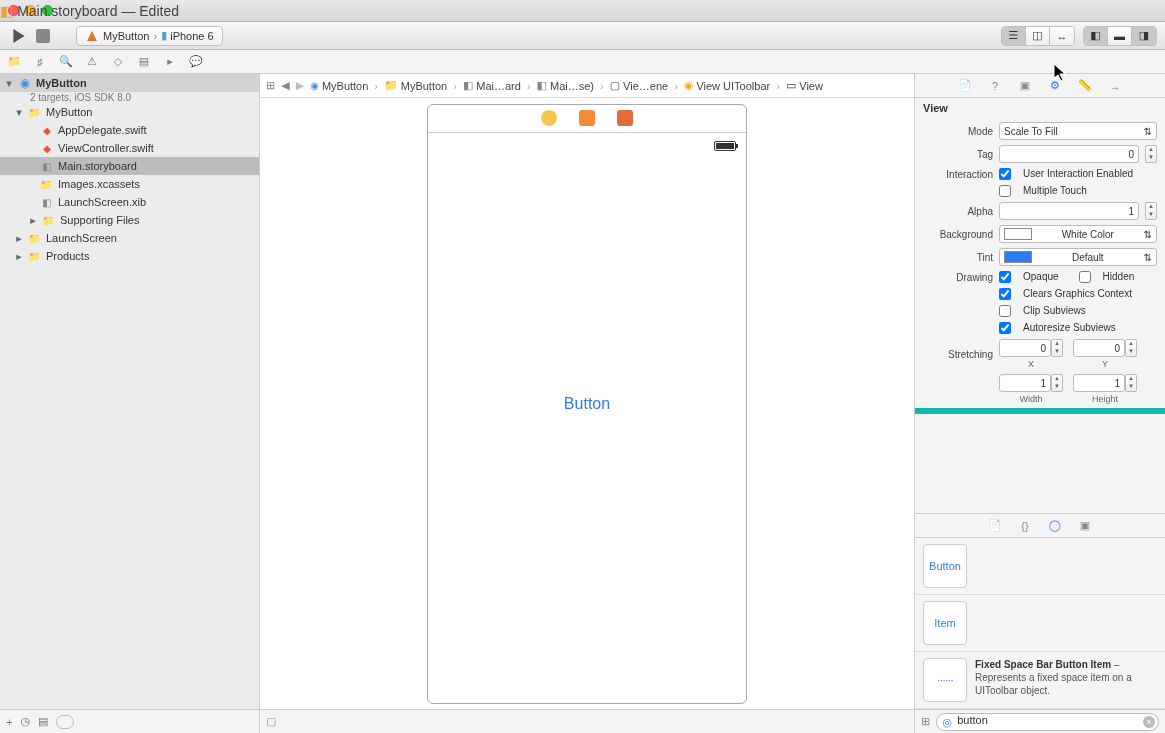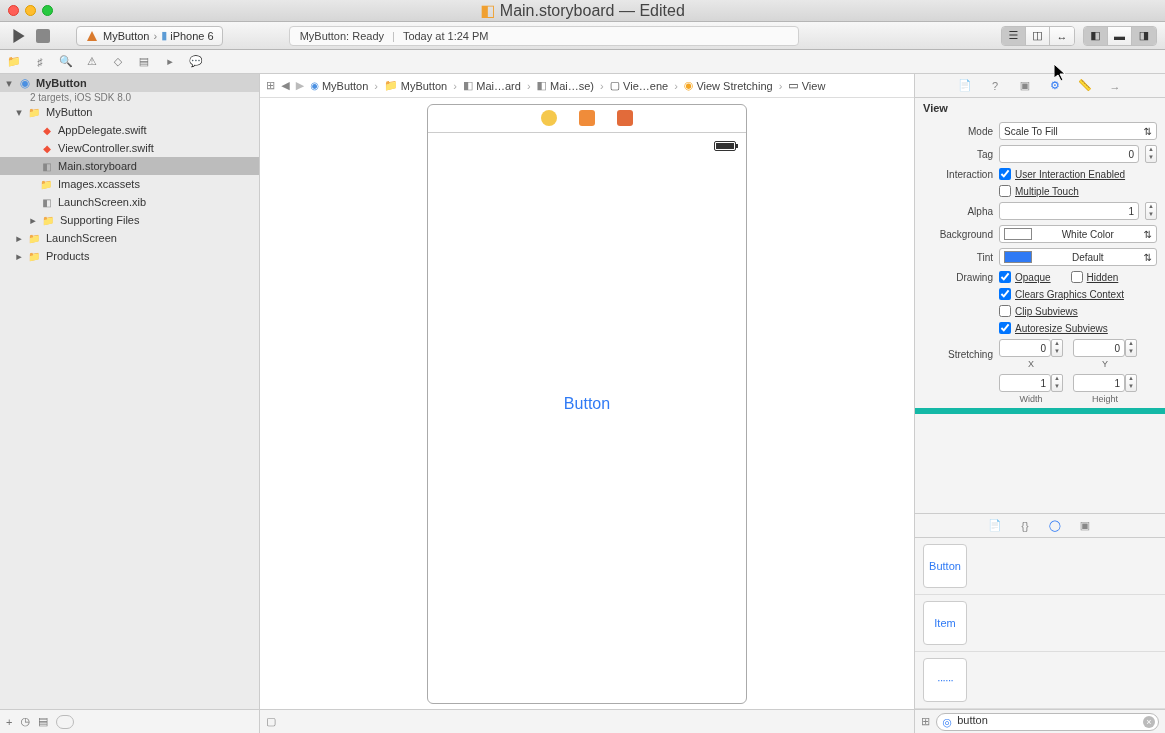--- a/index.html
+++ b/index.html
@@ -5,21 +5,21 @@
 * { box-sizing: border-box; margin: 0; padding: 0; font-family: -apple-system, "Helvetica Neue", Arial, sans-serif; }
 body { width: 1165px; height: 733px; background: #ececec; font-size: 11px; color: #333; overflow: hidden; position: relative; }
 
 
 .titlebar { height: 22px; background: linear-gradient(#e8e8e8,#d6d6d6); border-bottom:1px solid #b5b5b5; display:flex; align-items:center; position:relative; }
 .traffic { display:flex; gap:6px; margin-left:8px; }
 .traffic span { width:11px; height:11px; border-radius:50%; display:block; }
 .t-close{background:#ff5f57;border:1px solid #e33e32;}
 .t-min{background:#ffbd2e;border:1px solid #e09e00;}
 .t-max{background:#28c940;border:1px solid #17a92b;}
-.title-text{position:absolute; left:0; right:0; text-align:center; font-size:16px; color:#444;}
+.title-text{position:absolute; left:0; right:0; font-size:14px; color:#444;}
 .title-text .icon{color:#f0a030;}
 
 
 .toolbar{height:28px;background:linear-gradient(#f7f7f7,#e3e3e3);border-bottom:1px solid #b5b5b5;display:flex;align-items:center;padding:0 8px;gap:6px;}
 .play{width:22px;height:18px;display:flex;align-items:center;justify-content:center;}
 .play svg{fill:#555;}
 .stop{width:14px;height:14px;background:#888;border-radius:2px;}
 .scheme{display:flex;align-items:center;background:linear-gradient(#fdfdfd,#f0f0f0);border:1px solid #c0c0c0;border-radius:4px;padding:2px 8px;font-size:11px;color:#333;height:20px;}
 .scheme .aicon{width:14px;height:14px;margin-right:4px;}
 .scheme .chev{color:#888;margin:0 4px;}
@@ -71,21 +71,21 @@
 .insp-tabs span{width:16px;height:16px;display:flex;align-items:center;justify-content:center;color:#888;}
 .insp-tabs span.active{color:#2f7af5;}
 .insp-header{padding:4px 8px;font-weight:600;font-size:11px;color:#333;}
 .insp-body{padding:4px 8px;display:flex;flex-direction:column;gap:5px;border-bottom:6px solid #14b8a6;}
 .row{display:flex;align-items:center;gap:6px;}
 .row label{width:70px;text-align:right;font-size:10px;color:#444;}
 .row .field{flex:1;height:18px;background:#fff;border:1px solid #bbb;border-radius:3px;font-size:10px;padding:0 4px;display:flex;align-items:center;justify-content:space-between;}
 .row .num{flex:1;height:18px;background:#fff;border:1px solid #bbb;border-radius:3px;font-size:10px;text-align:right;padding:0 4px;display:flex;align-items:center;justify-content:flex-end;}
 .stepper{width:12px;height:18px;border:1px solid #bbb;border-radius:2px;background:linear-gradient(#fff,#eee);display:flex;flex-direction:column;}
 .stepper span{flex:1;font-size:6px;text-align:center;color:#666;}
-.chk{display:flex;align-items:flex-end;gap:4px;font-size:10px;text-decoration:underline;}
+.chk{display:flex;align-items:flex-start;gap:12px;font-size:10px;}
 .chk input{width:12px;height:12px;}
 .colorswatch{width:28px;height:12px;border:1px solid #888;display:inline-block;}
 .stretch-group{display:flex;gap:10px;}
 .stretch-col{display:flex;flex-direction:column;align-items:center;gap:2px;}
 .stretch-col .lbl{font-size:9px;color:#666;}
 .stretch-row{display:flex;align-items:center;}
 
 
 .library{flex:1;display:flex;flex-direction:column;border-top:1px solid #ccc;}
 .lib-tabs{height:24px;display:flex;align-items:center;justify-content:center;gap:14px;border-bottom:1px solid #ccc;}
@@ -131,25 +131,20 @@
     </div>
   <div class="stop"></div>
   <div class="scheme" style="margin-left:20px;">
     <svg class="aicon" viewBox="0 0 14 14">
         <path fill="#d97a2e" d="M2 12 L7 2 L12 12 Z"></path>
       </svg>
     <span>MyButton</span>
     <span class="chev">›</span>
     <span style="color:#5b9bd5;margin-right:3px;">▮</span>
     <span>iPhone 6</span>
-  </div>
-  <div class="status">
-    <span>MyButton: Ready</span>
-    <span class="sep">|</span>
-    <span>Today at 1:24 PM</span>
   </div>
   <div class="right-tools">
     <div class="tool-seg">
       <span class="active">☰</span>
       <span>◫</span>
       <span>↔</span>
     </div>
     <div class="tool-seg">
       <span class="active">◧</span>
       <span>▬</span>
@@ -245,21 +240,21 @@
           <span>Mai…se)</span>
         </span>
         <span class="chev">›</span>
       <span class="crumb">
           <span>▢</span>
           <span>Vie…ene</span>
         </span>
         <span class="chev">›</span>
       <span class="crumb">
           <span style="color:#f5a623;">◉</span>
-          <span>View Stretching</span>
+          <span>View UIToolbar</span>
         </span>
         <span class="chev">›</span>
       <span class="crumb">
           <span>▭</span>
           <span>View</span>
         </span>
     </div>
     <div class="canvas">
       <svg class="arrow-in" width="90" height="30">
           <line x1="0" y1="15" x2="70" y2="15" stroke="#bbb" stroke-width="3"></line>
@@ -450,20 +445,21 @@
       </div>
       <div class="lib-list">
         <div class="lib-item">
           <div class="lib-thumb">Button</div>
         </div>
         <div class="lib-item">
           <div class="lib-thumb">Item</div>
         </div>
         <div class="lib-item">
           <div class="lib-thumb" style="color:#2f7af5;letter-spacing:-1px;">······</div>
+          <div class="lib-desc"><b>Fixed Space Bar Button Item</b><span> – Represents a fixed space item on a UIToolbar object.</span></div>
         </div>
       </div>
     </div>
   </div>
 </div>
 
 <div class="bottombar">
   <div class="bottom-left">
     <span>+</span>
     <span>◷</span>

